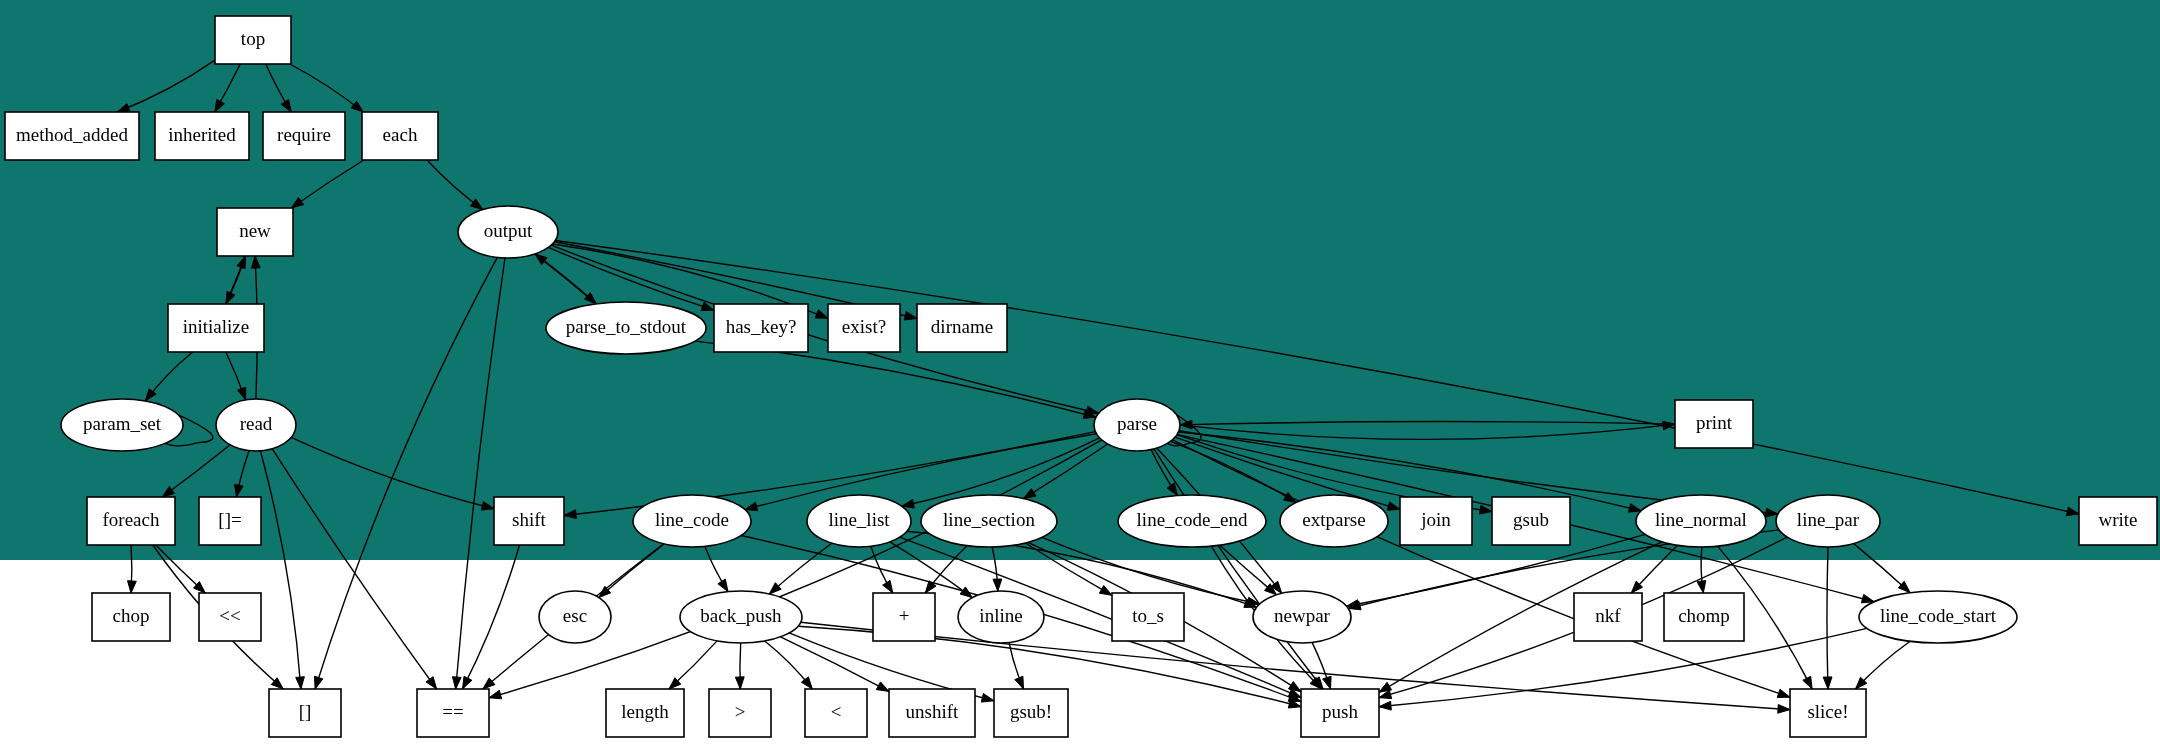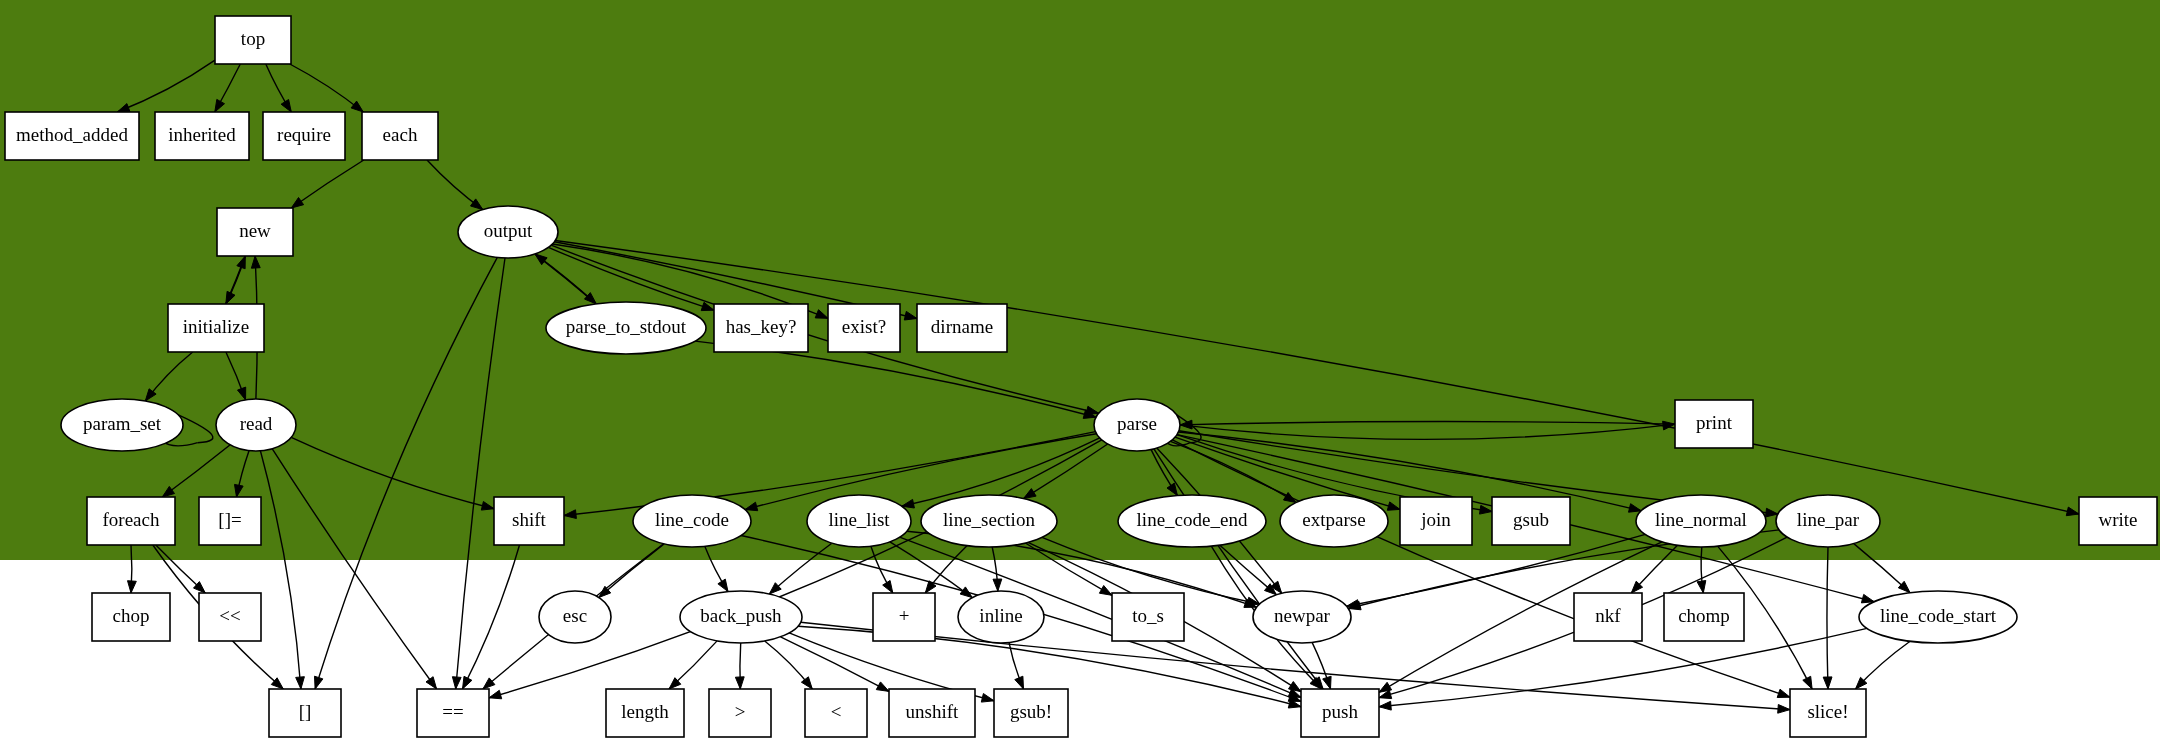--- a/index.html
+++ b/index.html
@@ -1,17 +1,17 @@
 <!DOCTYPE html>
 <html><head>
 <meta charset="utf-8">
 <style>
   html,body{margin:0;padding:0;background:#ffffff;}
   body{width:2160px;height:753px;overflow:hidden;font-family:"Liberation Serif",serif;}
-  #graph-root{position:relative;width:2160px;height:560px;background:#4d7c0f;}
+  #graph-root{position:relative;width:2160px;height:560px;background:#0f766e;}
   svg#graph-canvas{position:absolute;left:0;top:0;width:2160px;height:753px;}
   .node-label{font-family:"Liberation Serif",serif;font-size:19px;fill:#000000;text-anchor:middle;dominant-baseline:middle;}
   .node-shape{fill:#ffffff;stroke:#000000;stroke-width:1.6px;}
   .edge-path{fill:none;stroke:#000000;stroke-width:1.4px;}
   .arrow-head{fill:#000000;stroke:#000000;stroke-width:1px;}
 </style>
 </head>
 <body>
 
 <div id="graph-root">

